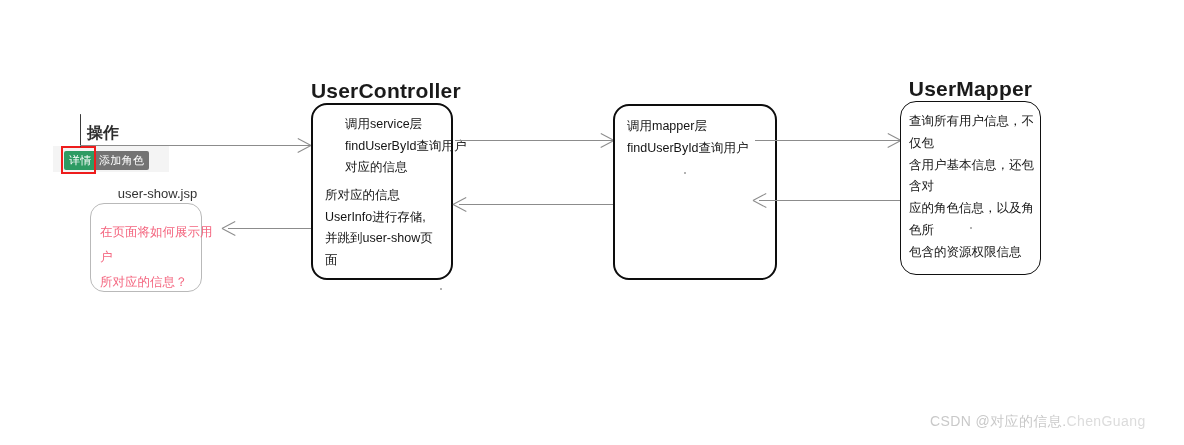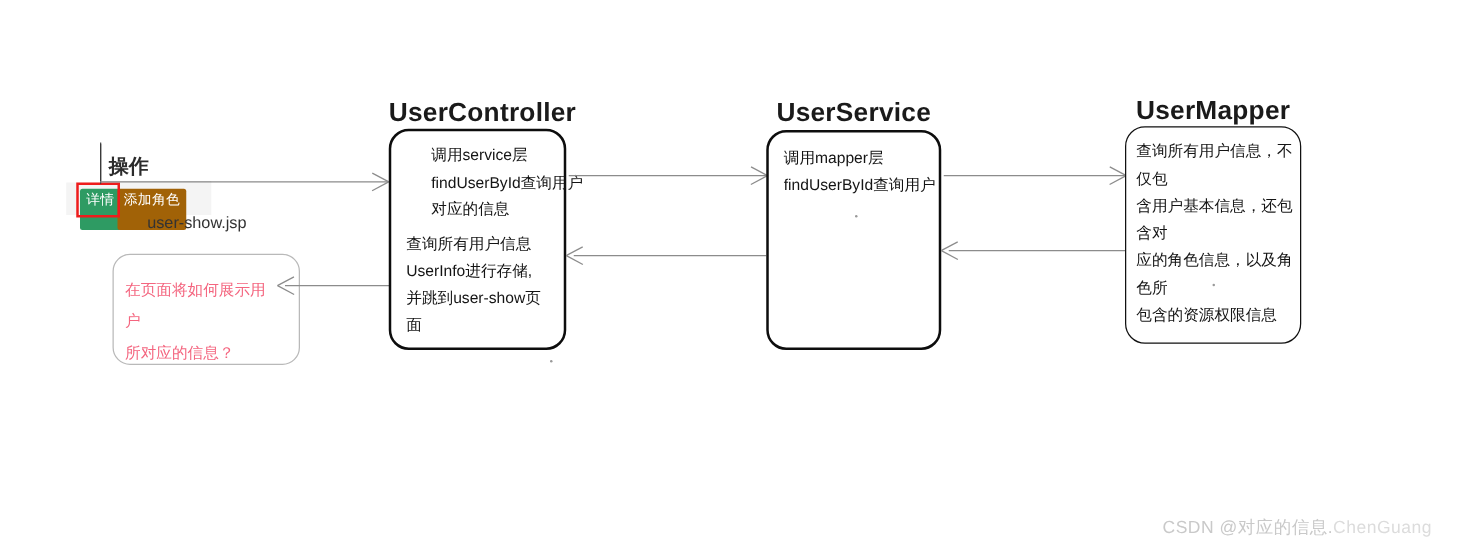--- a/index.html
+++ b/index.html
@@ -104,29 +104,29 @@
   .tbl-vrule { background: #555555; width: 1.2px; }
   .tbl-row {
     background: #f4f4f4;
   }
   .btn {
     box-sizing: border-box;
     display: inline-block;
     font-size: 11px;
     color: #ffffff;
     line-height: 18px;
-    height: 33px;
+    height: 19px;
     padding: 0 5px;
     border-radius: 2px;
     text-align: center;
     white-space: nowrap;
     letter-spacing: 0.3px;
   }
   .btn-detail { background: #2e9b63; }
-  .btn-addrole { background: #a16207; }
+  .btn-addrole { background: #737373; }
   .hl-box {
     box-sizing: border-box;
     border: 2.5px solid #ee1c1c;
     background: transparent;
   }
 
   
   .watermark {
     font-size: 14px;
     color: #c9c9c9;
@@ -160,49 +160,48 @@
       <span class="btn btn-addrole">添加角色</span>
     </div>
 
     <div class="abs hl-box" style="left:8px; top:34px; width:35px; height:28px;"></div>
   </div>
 
   <div class="abs vline" style="left:80px; top:115px; height:32px;"></div>
   <div class="abs aline" style="left:80px; top:145px; width:230px;"></div>
   <div class="abs chev right" style="left:296px; top:138px;"></div>
 
-  <div class="abs jsp-title" style="left:90px; top:170px; width:135px;">user-show.jsp</div>
-  <div class="abs rbox faint" style="left:90px; top:203px; width:150px; height:89px;">
+  <div class="abs jsp-title" style="left:90px; top:186px; width:135px;">user-show.jsp</div>
+  <div class="abs rbox faint" style="left:90px; top:203px; width:112px; height:89px;">
     <div class="box-text red" style="left:9px; top:16px; width:115px;">在页面将如何展示用户
 所对应的信息？</div>
   </div>
 
   <div class="abs aline" style="left:228px; top:228px; width:84px;"></div>
   <div class="abs chev left" style="left:222px; top:221px;"></div>
 
   <div class="abs box-title" style="left:311px; top:79px; width:142px;">UserController</div>
   <div class="abs rbox" style="left:311px; top:103px; width:142px; height:177px;">
     <div class="box-text" style="left:12px; top:9px; width:126px;margin-left:20px;">调用service层
 findUserById查询用户
 对应的信息</div>
-    <div class="box-text" style="left:12px; top:80px; width:126px;">查询所有用户信息
+    <div class="box-text" style="left:12px; top:80px; width:126px;">所对应的信息
 UserInfo进行存储,
 并跳到user-show页
 面</div>
   </div>
   <div class="abs dot" style="left:440px; top:288px;"></div>
 
   <div class="abs aline" style="left:455px; top:140px; width:158px;"></div>
   <div class="abs chev right" style="left:599px; top:133px;"></div>
 
   <div class="abs aline" style="left:459px; top:204px; width:154px;"></div>
   <div class="abs chev left" style="left:453px; top:197px;"></div>
 
-  <div class="abs box-title" style="left:613px; top:79px; width:140px;">UserService</div>
-  <div class="abs rbox" style="left:613px; top:104px; width:140px; height:176px;padding-left:20px;">
+  <div class="abs rbox" style="left:613px; top:104px; width:164px; height:176px;padding-left:20px;">
     <div class="box-text" style="left:12px; top:10px; width:126px;">调用mapper层
 findUserById查询用户</div>
   </div>
   <div class="abs dot" style="left:684px; top:172px;"></div>
 
   <div class="abs aline" style="left:755px; top:140px; width:145px;"></div>
   <div class="abs chev right" style="left:886px; top:133px;"></div>
 
   <div class="abs aline" style="left:759px; top:200px; width:141px;"></div>
   <div class="abs chev left" style="left:753px; top:193px;"></div>

